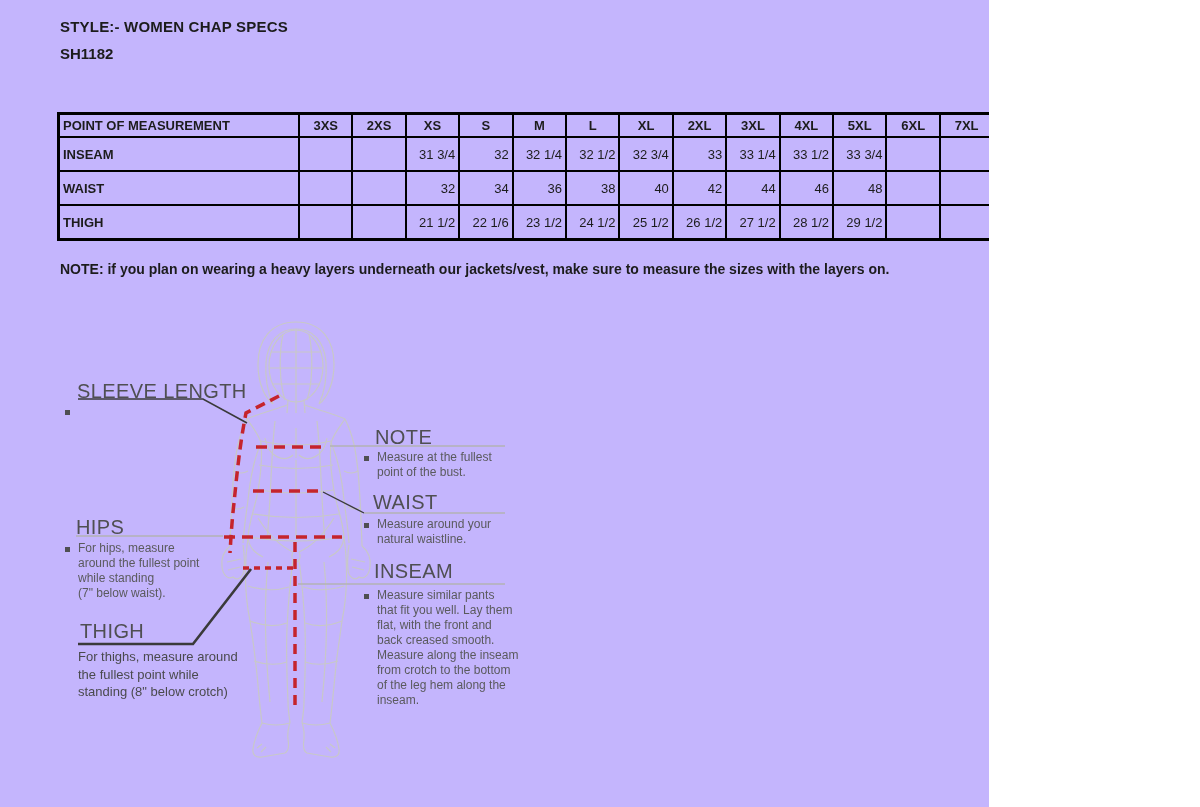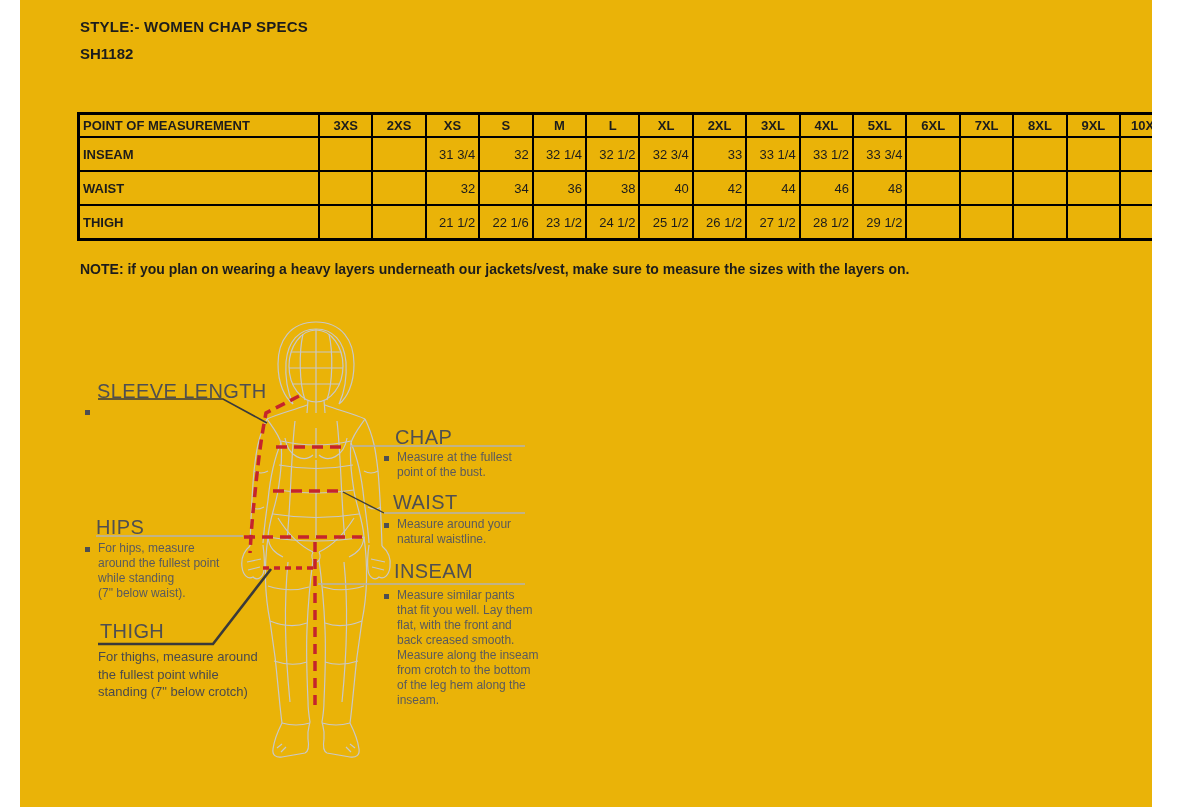--- a/index.html
+++ b/index.html
@@ -1,18 +1,18 @@
 <!DOCTYPE html>
 <html><head>
 <meta charset="utf-8">
 <style>
   html,body { margin:0; padding:0; background:#ffffff; }
   .page {
-    position:relative; width:1132px; height:807px; background:#eab308;
-    font-family:"Liberation Sans", sans-serif; color:#1c1c1c; overflow:hidden;margin-left:20px;
+    position:relative; width:989px; height:807px; background:#c4b5fd;
+    font-family:"Liberation Sans", sans-serif; color:#1c1c1c; overflow:hidden;
   }
   .doc-title { position:absolute; left:60px; top:18px; font-size:15px; font-weight:bold; letter-spacing:.2px; }
   .doc-code  { position:absolute; left:60px; top:45px; font-size:15px; font-weight:bold; }
   .note-text { position:absolute; left:60px; top:261px; font-size:14px; font-weight:bold; }
 
   table.spec { position:absolute; left:57px; top:112px; width:1098px;
     border-collapse:collapse; table-layout:fixed; border:3px solid #000; }
   table.spec th, table.spec td { border:2px solid #000; padding:0 3px; overflow:hidden; white-space:nowrap; }
   table.spec th { height:21px; font-size:13px; font-weight:bold; text-align:center; }
   table.spec th:first-child { width:232px; text-align:left; }
@@ -193,23 +193,23 @@
   <div class="lbl-title" style="left:76px; top:516px;">HIPS</div>
   <span class="bullet" style="left:65px; top:547px;"></span>
   <div class="lbl-desc" style="left:78px; top:541px; width:180px;">For hips, measure
 around the fullest point
 while standing
 (7" below waist).</div>
 
   <div class="lbl-title" style="left:80px; top:620px;">THIGH</div>
   <div class="lbl-desc big" style="left:78px; top:648px; width:200px;">For thighs, measure around
 the fullest point while
-standing (7" below crotch)</div>
-
-  <div class="lbl-title" style="left:375px; top:426px;">CHAP</div>
+standing (8" below crotch)</div>
+
+  <div class="lbl-title" style="left:375px; top:426px;">NOTE</div>
   <span class="bullet" style="left:364px; top:456px;"></span>
   <div class="lbl-desc" style="left:377px; top:450px; width:160px;">Measure at the fullest
 point of the bust.</div>
 
   <div class="lbl-title" style="left:373px; top:491px;">WAIST</div>
   <span class="bullet" style="left:364px; top:523px;"></span>
   <div class="lbl-desc" style="left:377px; top:517px; width:160px;">Measure around your
 natural waistline.</div>
 
   <div class="lbl-title" style="left:374px; top:560px;">INSEAM</div>

